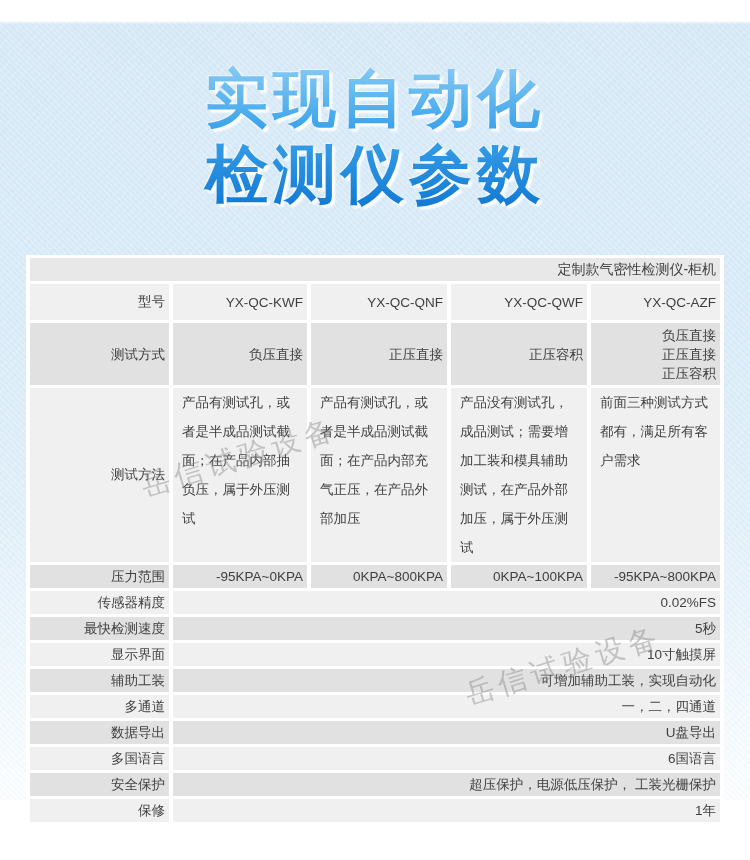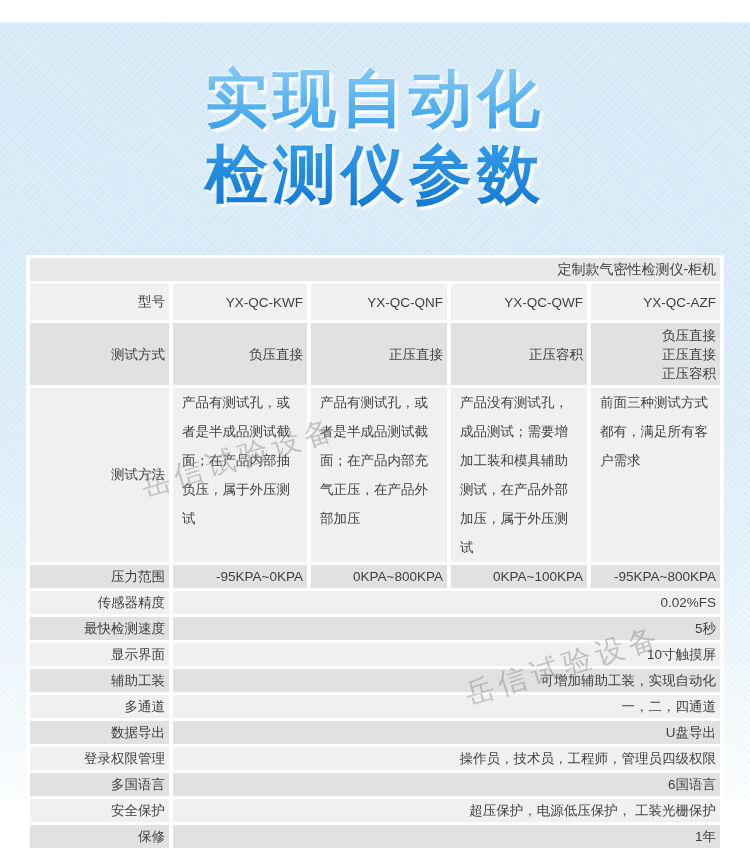--- a/index.html
+++ b/index.html
@@ -134,24 +134,20 @@
     </tr>
     <tr class="r-simple">
       <td>多通道</td>
       <td colspan="4">一，二，四通道</td>
     </tr>
     <tr class="r-simple">
       <td>数据导出</td>
       <td colspan="4">U盘导出</td>
     </tr>
     <tr class="r-simple">
-      <td>登录权限管理</td>
-      <td colspan="4">操作员，技术员，工程师，管理员四级权限</td>
-    </tr>
-    <tr class="r-simple">
       <td>多国语言</td>
       <td colspan="4">6国语言</td>
     </tr>
     <tr class="r-simple">
       <td>安全保护</td>
       <td colspan="4">超压保护，电源低压保护， 工装光栅保护</td>
     </tr>
     <tr class="r-simple">
       <td>保修</td>
       <td colspan="4">1年</td>

